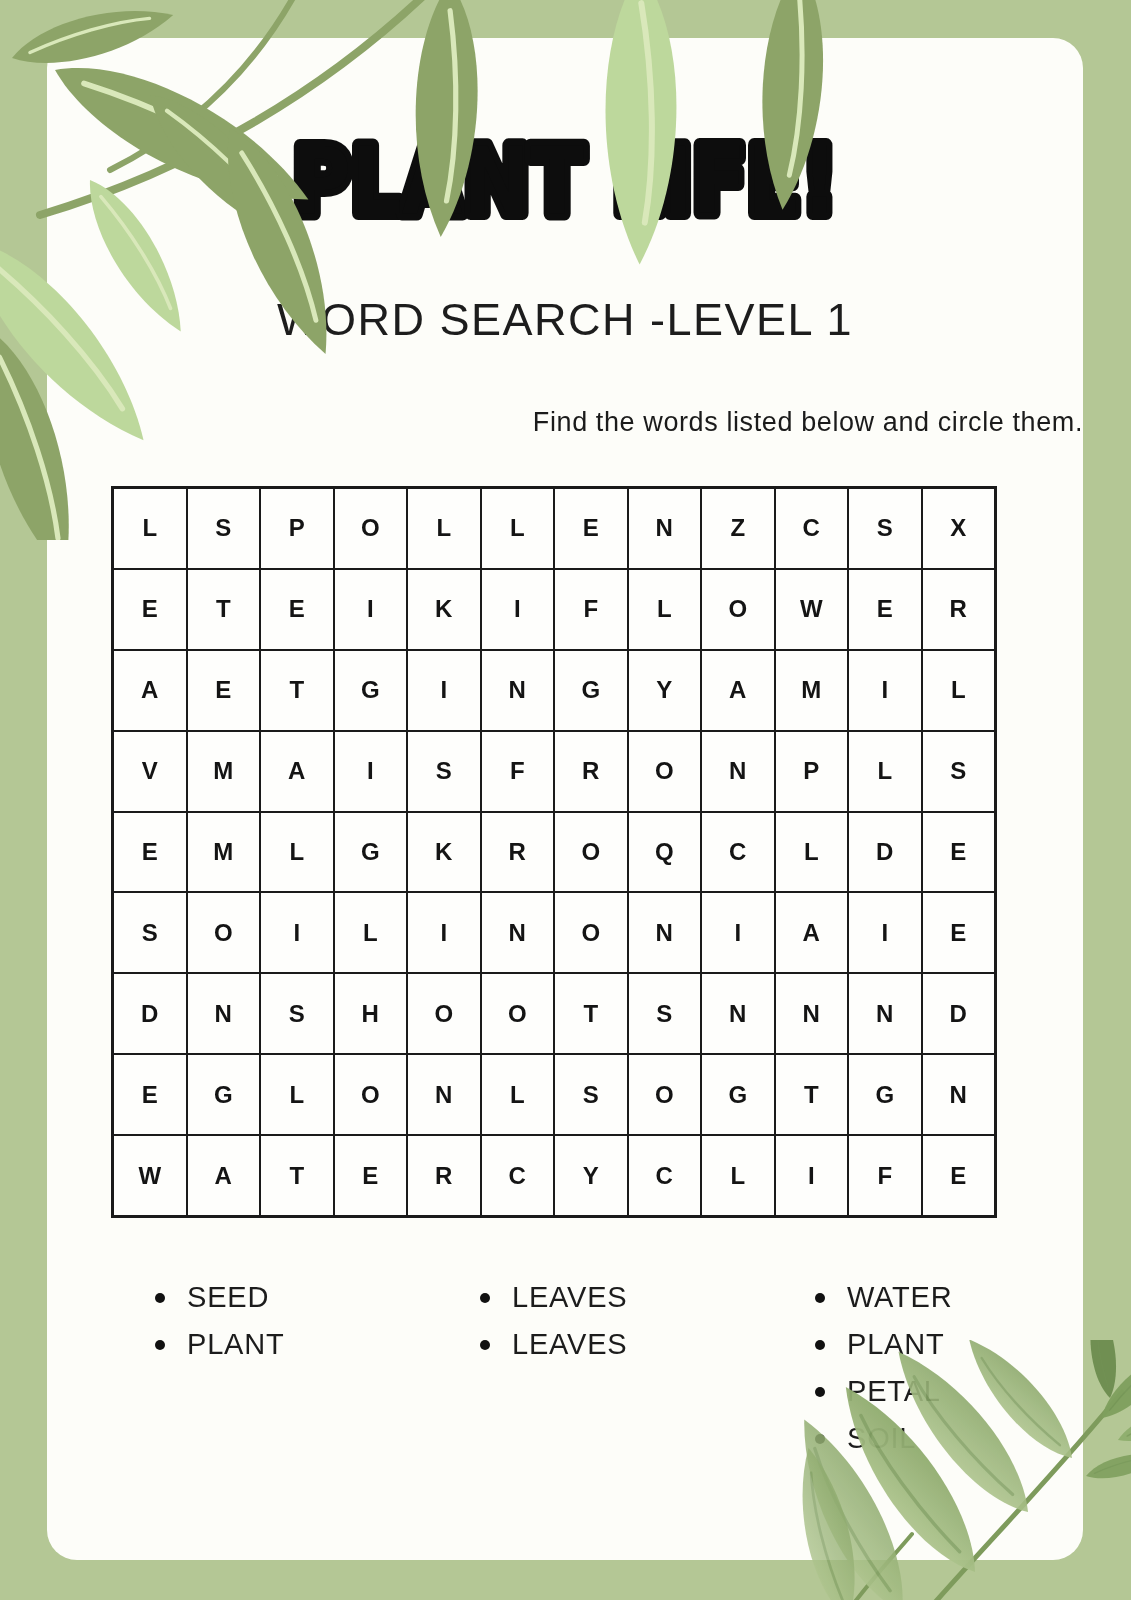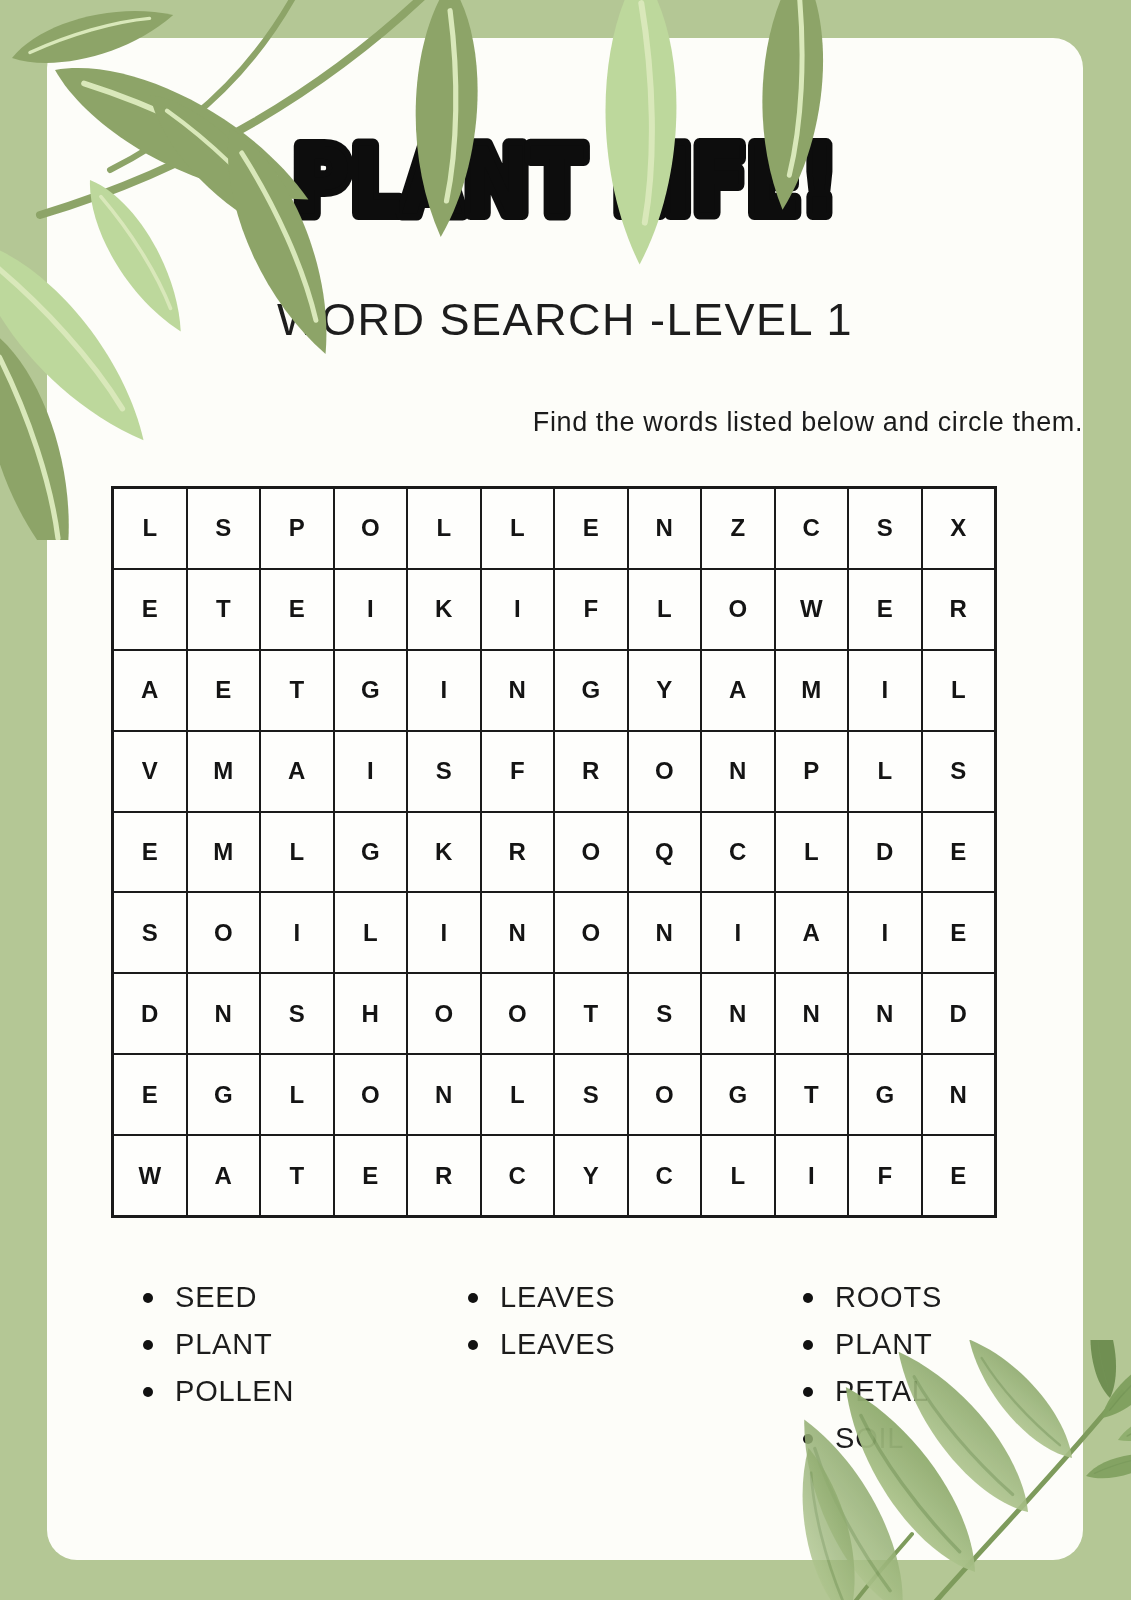--- a/index.html
+++ b/index.html
@@ -31,21 +31,21 @@
     position:absolute;left:64px;top:448px;width:886px;height:732px;
     display:grid;grid-template-columns:repeat(12,1fr);grid-auto-rows:1fr;
     border:2px solid #1a1a1a;background:#fefefc;box-sizing:border-box;
   }
   .cell{
     border:1px solid #1a1a1a;display:flex;align-items:center;justify-content:center;
     font-size:24px;font-weight:bold;color:#141414;letter-spacing:0;
     user-select:none;
   }
   .wordlists{
-    position:absolute;left:96px;top:1236px;display:flex;align-items:flex-start;
+    position:absolute;left:108px;top:1236px;display:flex;align-items:flex-start;
   }
   .wordlists ul{list-style:none;margin:0;padding:0;}
   .col-1{width:325px;}
   .col-2{width:335px;}
   .col-3{width:260px;}
   .wordlists li{
     display:flex;align-items:center;height:47px;
     font-size:29px;letter-spacing:0.8px;color:#1c1c1c;
   }
   .dot{
@@ -183,39 +183,35 @@
   <div class="wordlists">
     <ul class="col-1">
         <li>
           <span class="dot"></span>
           <span>SEED</span>
         </li>
         <li>
           <span class="dot"></span>
           <span>PLANT</span>
         </li>
-        <li>
-          <span class="dot"></span>
-          <span>POLLEN</span>
-        </li>
       </ul>
     <ul class="col-2">
         <li>
           <span class="dot"></span>
           <span>LEAVES</span>
         </li>
         <li>
           <span class="dot"></span>
           <span>LEAVES</span>
         </li>
       </ul>
     <ul class="col-3">
         <li>
           <span class="dot"></span>
-          <span>ROOTS</span>
+          <span>WATER</span>
         </li>
         <li>
           <span class="dot"></span>
           <span>PLANT</span>
         </li>
         <li>
           <span class="dot"></span>
           <span>PETAL</span>
         </li>
         <li>

